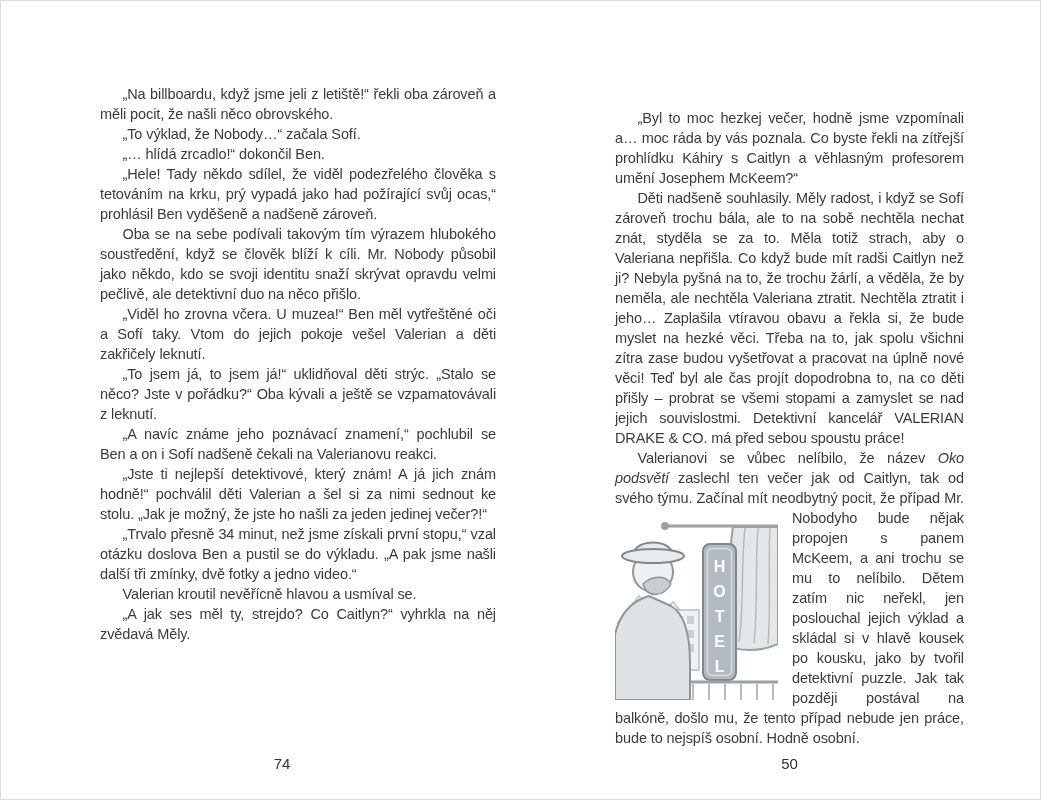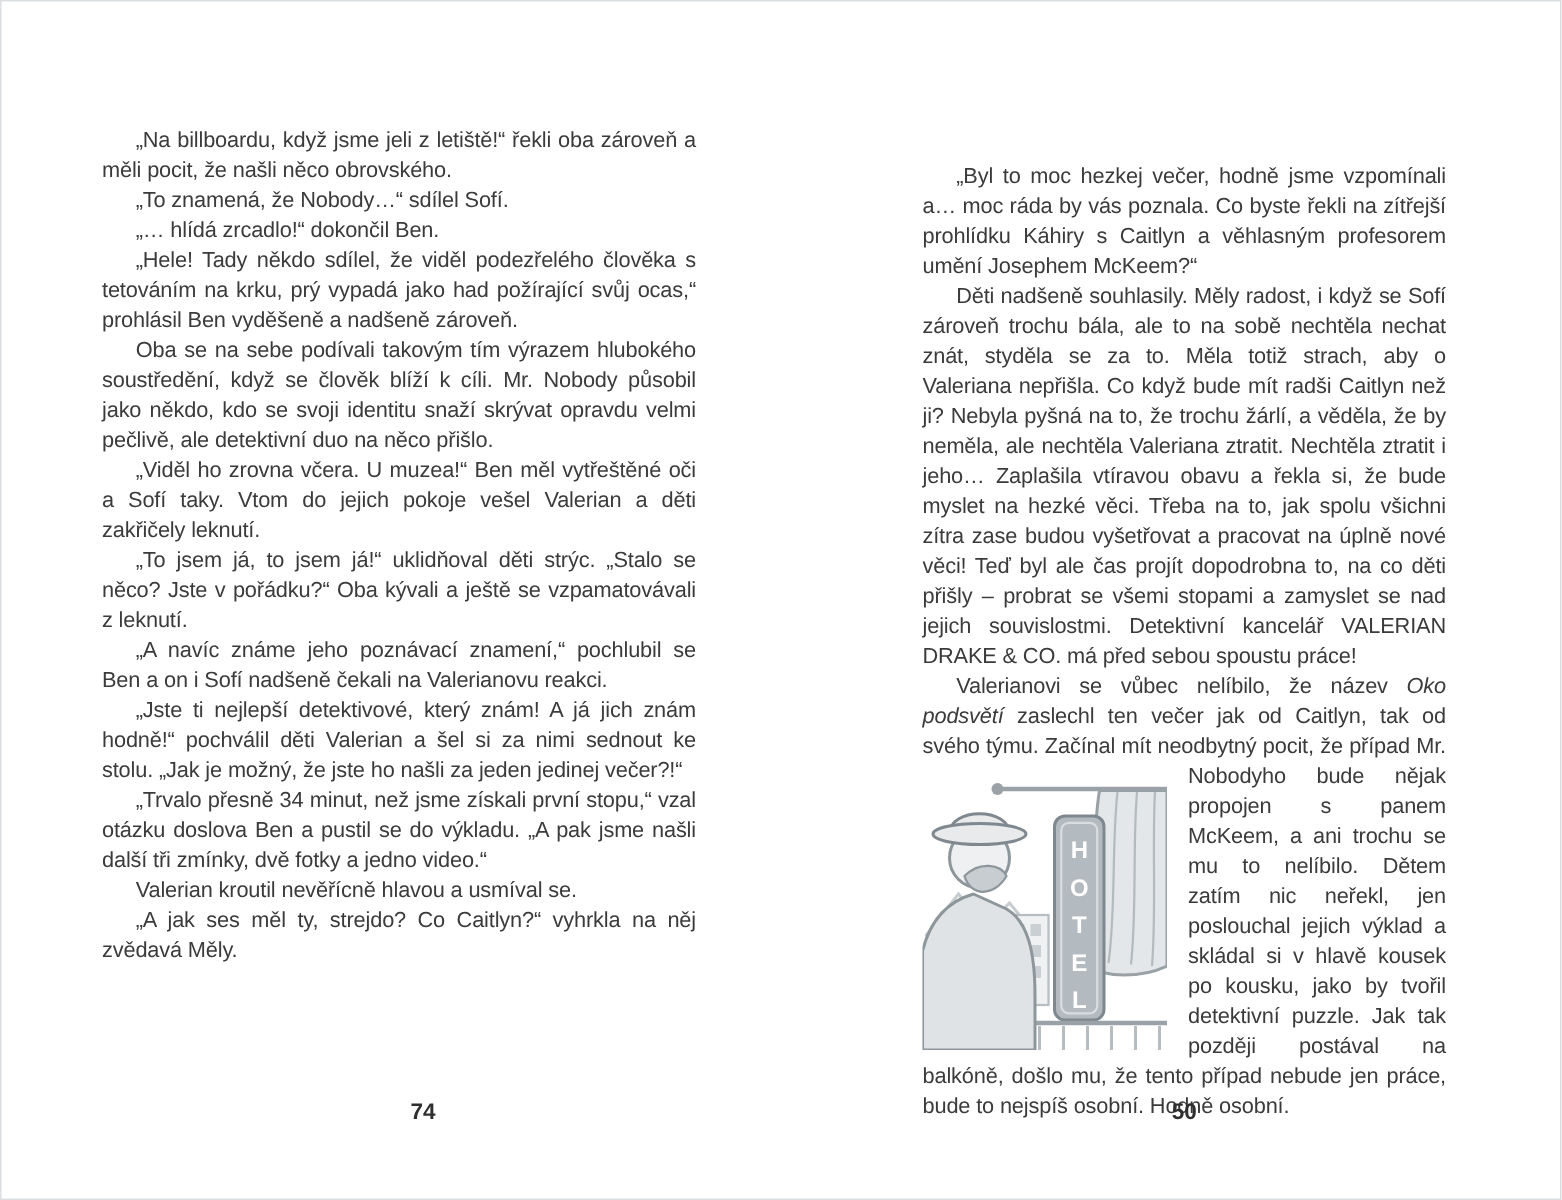--- a/index.html
+++ b/index.html
@@ -10,58 +10,58 @@
     font-family: "Liberation Sans", "DejaVu Sans", sans-serif;
   }
   .spread {
     position: relative;
     width: 1041px; height: 800px;
     background: #ffffff;
     box-shadow: inset 0 0 0 1px #dadddf;
     overflow: hidden;
   }
   .page-col { position: absolute; top: 84px; }
-  #left-col  { left: 68px;  width: 396px; }
+  #left-col  { left: 100px;  width: 396px; }
   #right-col { left: 615px; width: 349px; margin-top: 24px; }
   p.para {
     margin: 0;
     text-indent: 1.55em;
     text-align: justify;
     font-size: 14.5px;
     line-height: 20px;
     color: #3b3b3b;
     letter-spacing: -0.1px;
     hyphens: auto;
   }
   em.book-italic { font-style: italic; }
   .page-number {
     position: absolute;
-    bottom: 50px;
+    bottom: 28px;
     text-align: center;
-    font-weight: bold;
+    font-weight: normal;
     font-size: 15px;
     color: #2f2f2f;
   }
   #page-num-left  { left: 84px;  width: 396px; }
   #page-num-right { left: 615px; width: 349px; }
   .illu-float {
     float: left;
     width: 163px; height: 188px;
     margin: 4px 14px 2px 0;
   }
   .illu-float svg { display: block; }
 </style>
 </head>
 <body>
 
 <div class="spread">
 
   <div class="page-col" id="left-col">
     <p class="para">„Na billboardu, když jsme jeli z letiště!“ řekli oba zároveň a měli pocit, že našli něco obrovského.</p>
-    <p class="para">„To znamená, že Nobody…“ sdílel Sofí.</p>
+    <p class="para">„To výklad, že Nobody…“ začala Sofí.</p>
     <p class="para">„… hlídá zrcadlo!“ dokončil Ben.</p>
     <p class="para">„Hele! Tady někdo sdílel, že viděl podezřelého člověka s tetováním na krku, prý vypadá jako had požírající svůj ocas,“ prohlásil Ben vyděšeně a nadšeně zároveň.</p>
     <p class="para">Oba se na sebe podívali takovým tím výrazem hlubokého soustředění, když se člověk blíží k cíli. Mr. Nobody působil jako někdo, kdo se svoji identitu snaží skrývat opravdu velmi pečlivě, ale detektivní duo na něco přišlo.</p>
     <p class="para">„Viděl ho zrovna včera. U muzea!“ Ben měl vytřeštěné oči a Sofí taky. Vtom do jejich pokoje vešel Valerian a děti zakřičely leknutí.</p>
     <p class="para">„To jsem já, to jsem já!“ uklidňoval děti strýc. „Stalo se něco? Jste v pořádku?“ Oba kývali a ještě se vzpamatovávali z leknutí.</p>
     <p class="para">„A navíc známe jeho poznávací znamení,“ pochlubil se Ben a on i Sofí nadšeně čekali na Valerianovu reakci.</p>
     <p class="para">„Jste ti nejlepší detektivové, který znám! A já jich znám hodně!“ pochválil děti Valerian a šel si za nimi sednout ke stolu. „Jak je možný, že jste ho našli za jeden jedinej večer?!“</p>
     <p class="para">„Trvalo přesně 34 minut, než jsme získali první stopu,“ vzal otázku doslova Ben a pustil se do výkladu. „A pak jsme našli další tři zmínky, dvě fotky a jedno video.“</p>
     <p class="para">Valerian kroutil nevěřícně hlavou a usmíval se.</p>
     <p class="para">„A jak ses měl ty, strejdo? Co Caitlyn?“ vyhrkla na něj zvědavá Měly.</p>

